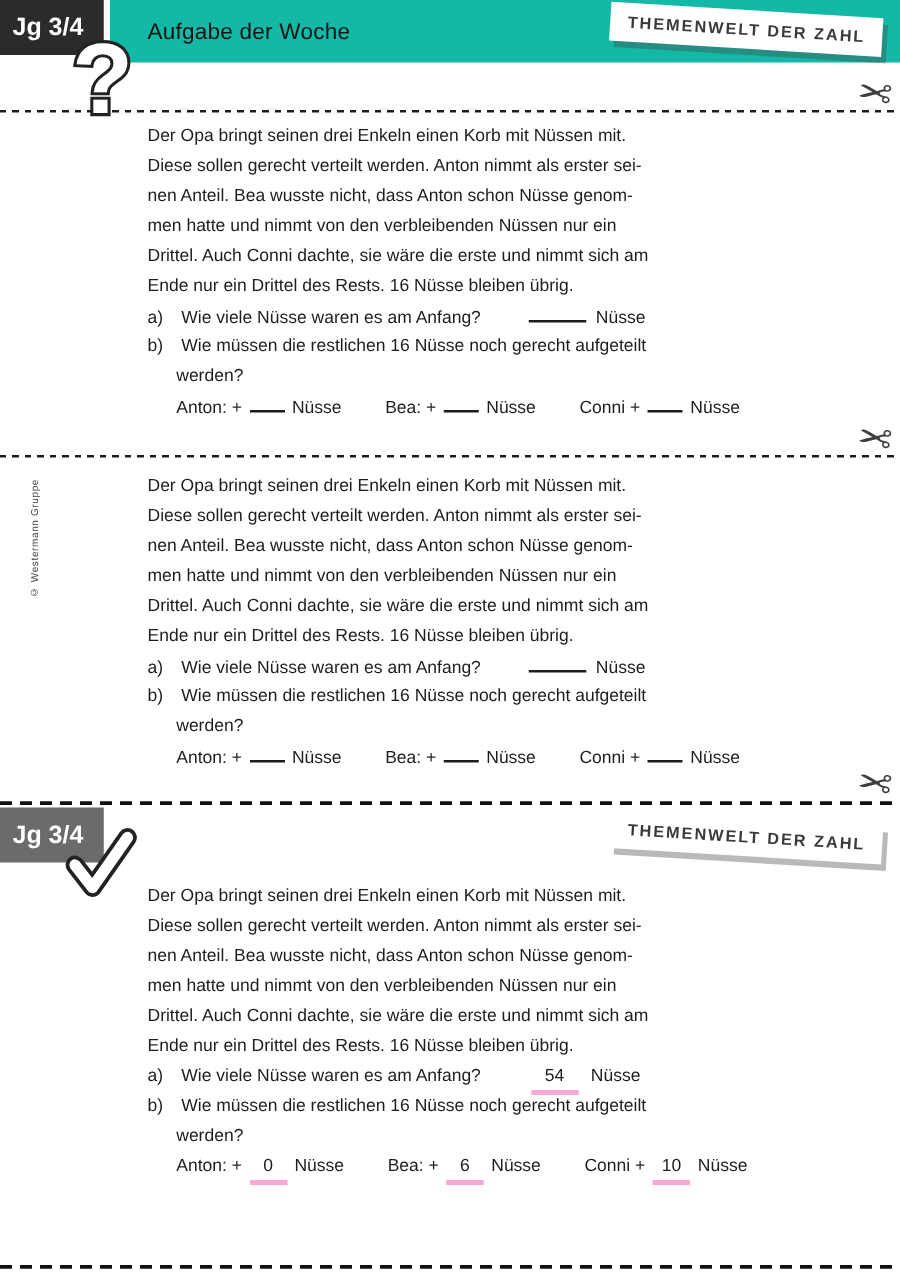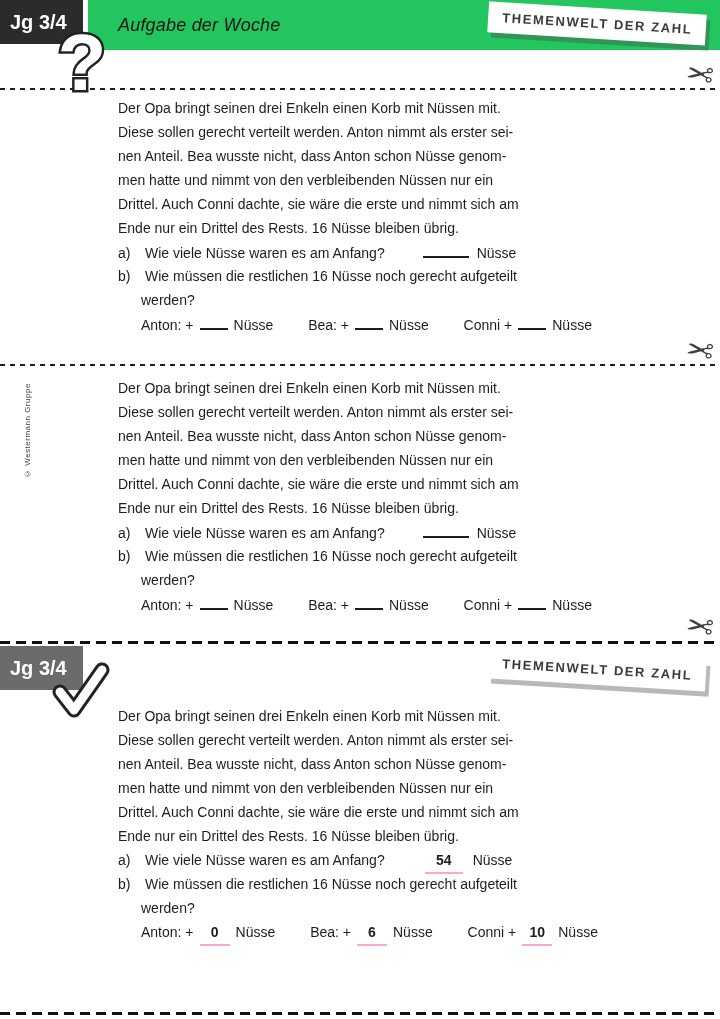--- a/index.html
+++ b/index.html
@@ -1,21 +1,21 @@
 <!DOCTYPE html>
 <html><head>
 <meta charset="utf-8">
 <style>
   html,body{margin:0;padding:0;background:#fff;}
   #page{position:relative;width:720px;height:1019px;background:#ffffff;overflow:hidden;
         font-family:"Liberation Sans","DejaVu Sans",sans-serif;color:#1d1d1d;}
 
   
   .hdr-bar{position:absolute;left:88px;width:632px;height:50px;}
-  .hdr-bar.task{background:#22c55e;font-style:italic;}
+  .hdr-bar.task{background:#14b8a6;}
   .hdr-bar.solution{background:#d0d0d0;}
   .hdr-title{position:absolute;left:30px;top:0;height:50px;line-height:50px;
              font-size:18px;color:#141414;letter-spacing:.2px;}
   .badge{position:absolute;left:0;width:83px;height:44px;display:flex;align-items:center;
          justify-content:flex-start;color:#fff;font-weight:bold;font-size:20px;padding-left:10px;
          box-sizing:border-box;}
   .badge.task{background:#2b2b2b;}
   .badge.solution{background:#6b6b6b;}
   .stamp{position:absolute;right:14px;top:8px;background:#fff;padding:8px 14px;
          transform:rotate(3.5deg);box-shadow:4px 5px 0 rgba(70,70,70,.38);
@@ -33,21 +33,21 @@
 
   
   .tblock{position:absolute;left:118px;width:585px;font-size:14px;line-height:24px;}
   .tblock p{margin:0;white-space:nowrap;height:24px;}
   .qrow{white-space:nowrap;height:24px;}
   .qlabel{display:inline-block;width:27px;}
   .indent{margin-left:23px;white-space:nowrap;height:24px;}
   .blank{display:inline-block;border-bottom:2px solid #1d1d1d;height:16px;vertical-align:baseline;}
   .blank-a{width:46px;margin-left:38px;}
   .blank-s{width:28px;margin:0 6px;}
-  .filled{display:inline-block;border-bottom:2px solid #f9a8d4;font-weight:bold;
+  .filled{display:inline-block;border-bottom:4px solid #f9a8d4;font-weight:normal;
           text-align:center;padding:0 7px;margin:0 6px;min-width:16px;}
   .filled-a{margin-left:40px;min-width:24px;}
   .grp{white-space:nowrap;}
   .grp + .grp{margin-left:31px;}
   .unit{margin-left:8px;}
 
   
   .copyright{position:absolute;left:23px;top:368px;height:110px;width:14px;
              writing-mode:vertical-rl;transform:rotate(180deg);
              font-size:8px;letter-spacing:.5px;color:#3d3d3d;white-space:nowrap;}

